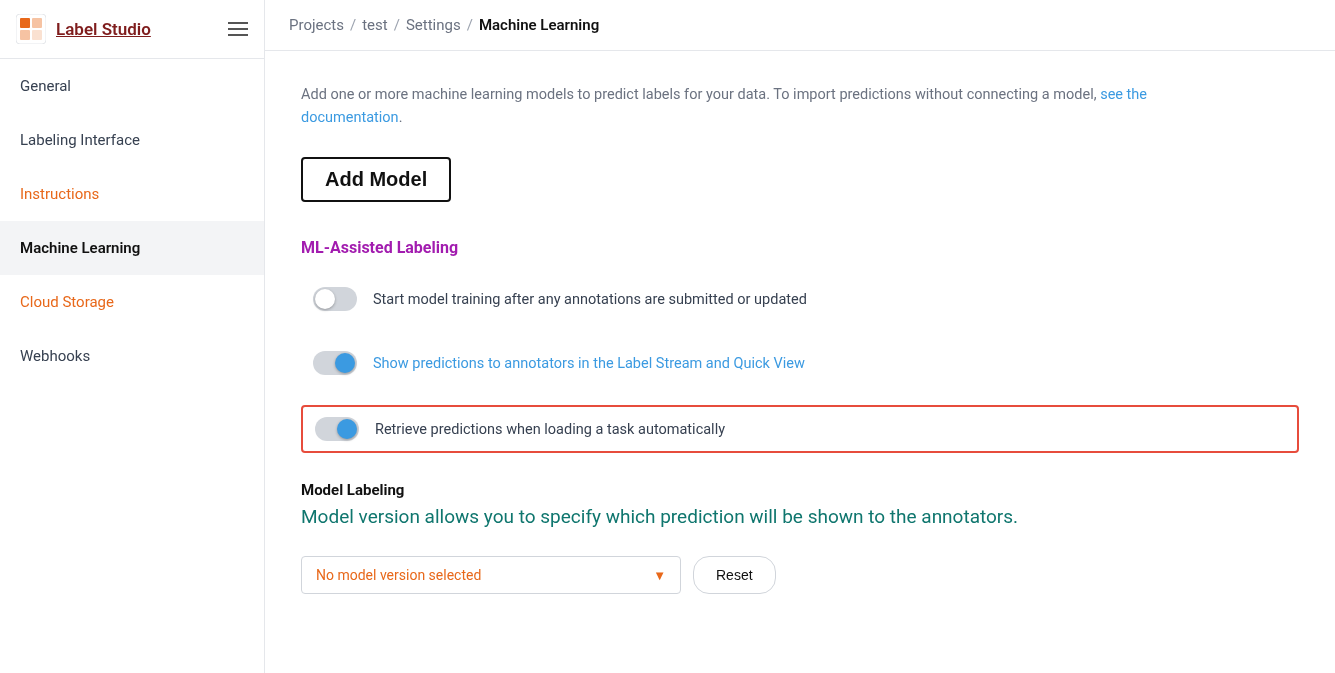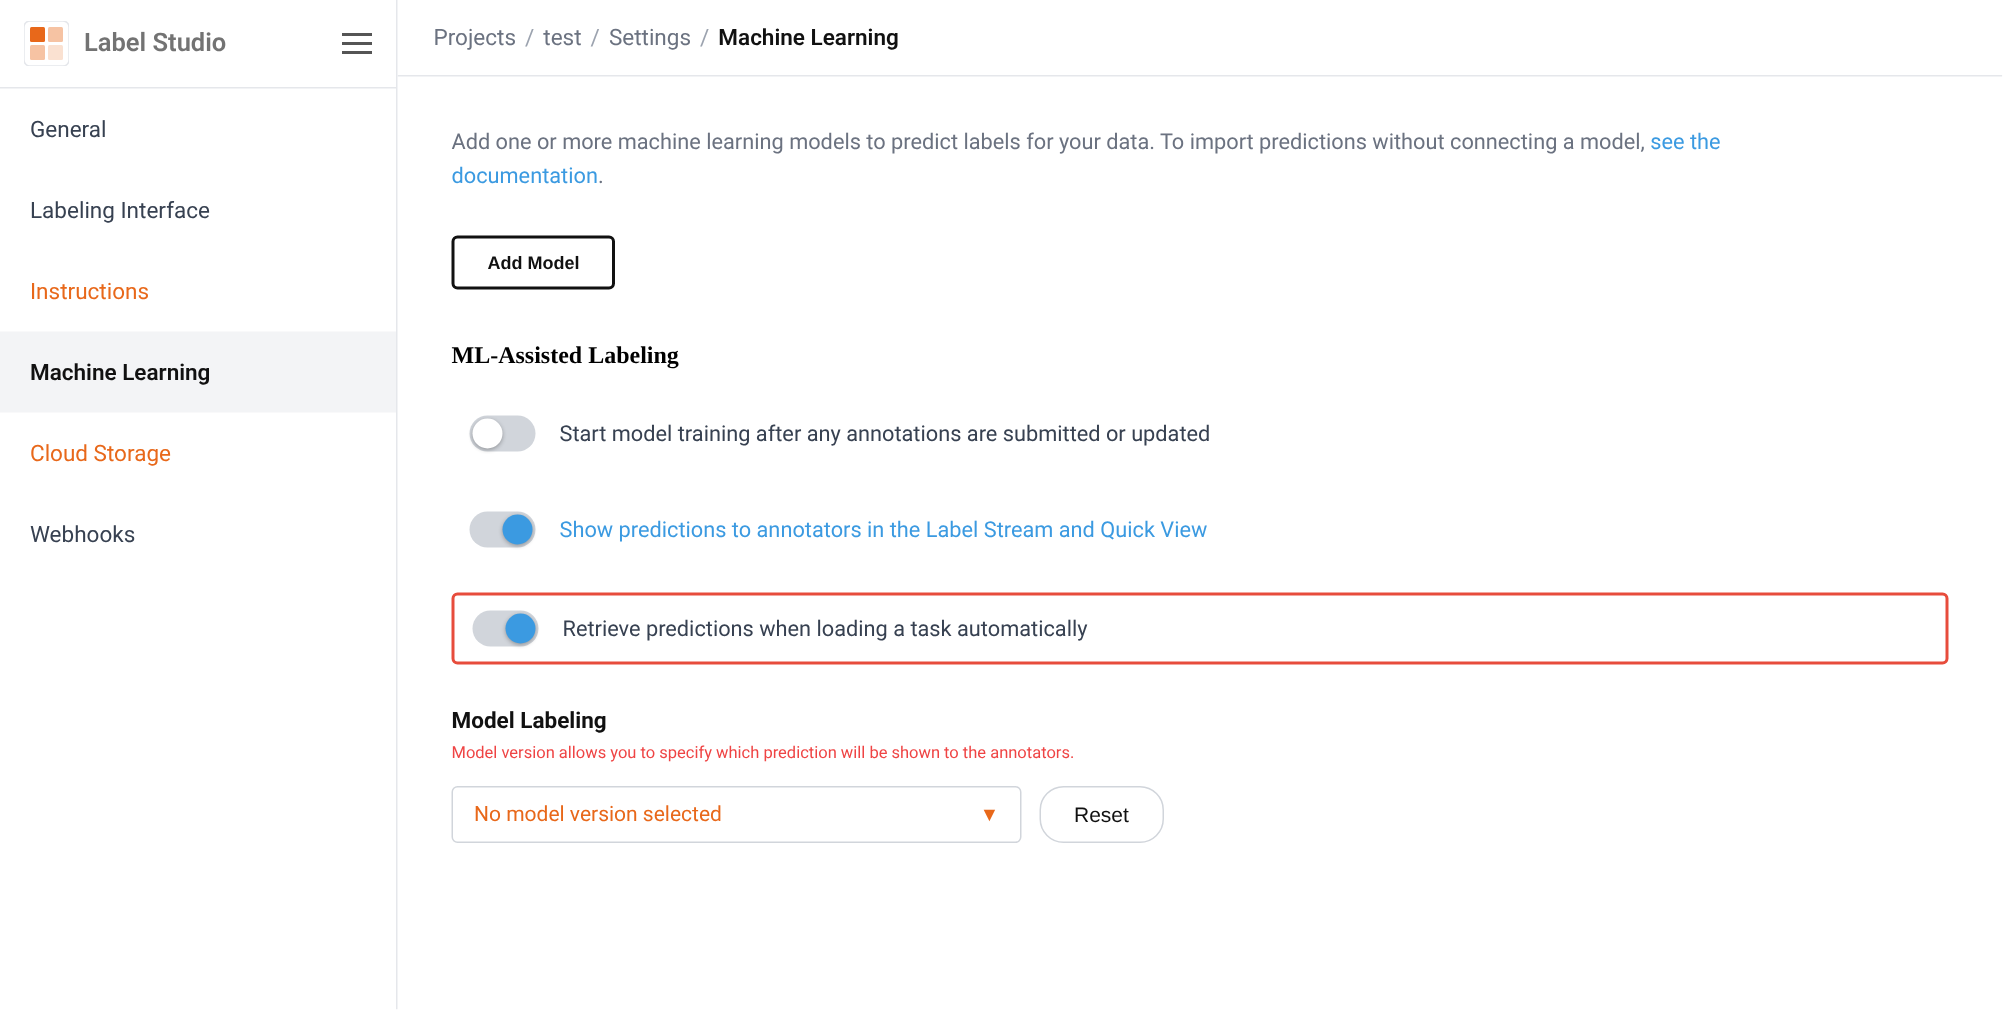--- a/index.html
+++ b/index.html
@@ -22,21 +22,22 @@
       padding: 14px 16px;
       border-bottom: 1px solid #e5e7eb;
     }
     .logo-icon {
       width: 30px;
       height: 30px;
     }
     .logo-text {
       font-size: 17px;
       font-weight: 600;
-      color: #737373;
+      color: #7f1d1d;
+      text-decoration: underline;
     }
     .hamburger {
       margin-left: auto;
       display: flex;
       flex-direction: column;
       gap: 4px;
       cursor: pointer;
     }
     .hamburger span {
       display: block;
@@ -93,34 +94,33 @@
     }
     .description a {
       color: #3b9ae1;
       text-decoration: none;
     }
 
     .add-model-btn {
       border: 2px solid #111;
       background: #fff;
       padding: 9px 22px;
-      font-size: 12px;
+      font-size: 20px;
       font-weight: 600;
       cursor: pointer;
       border-radius: 4px;
       color: #111;
       margin-bottom: 36px;
     }
 
     .section-title {
       font-size: 16px;
       font-weight: 700;
-      color: #000000;
+      color: #a21caf;
       margin-bottom: 20px;
-      font-family: Liberation Serif, serif;
     }
 
     .toggle-row {
       display: flex;
       align-items: center;
       gap: 16px;
       margin-bottom: 20px;
       padding: 10px 12px;
     }
     .toggle-row.highlighted {
@@ -171,23 +171,23 @@
     .model-version-section {
       margin-top: 28px;
     }
     .model-version-title {
       font-size: 15px;
       font-weight: 700;
       color: #111;
       margin-bottom: 6px;
     }
     .model-version-desc {
-      font-size: 11px;
-      color: #ef4444;
-      margin-bottom: 16px;
+      font-size: 19px;
+      color: #0f766e;
+      margin-bottom: 28px;
     }
 
     .model-version-controls {
       display: flex;
       gap: 12px;
       align-items: center;
     }
     .model-version-select {
       display: flex;
       align-items: center;

